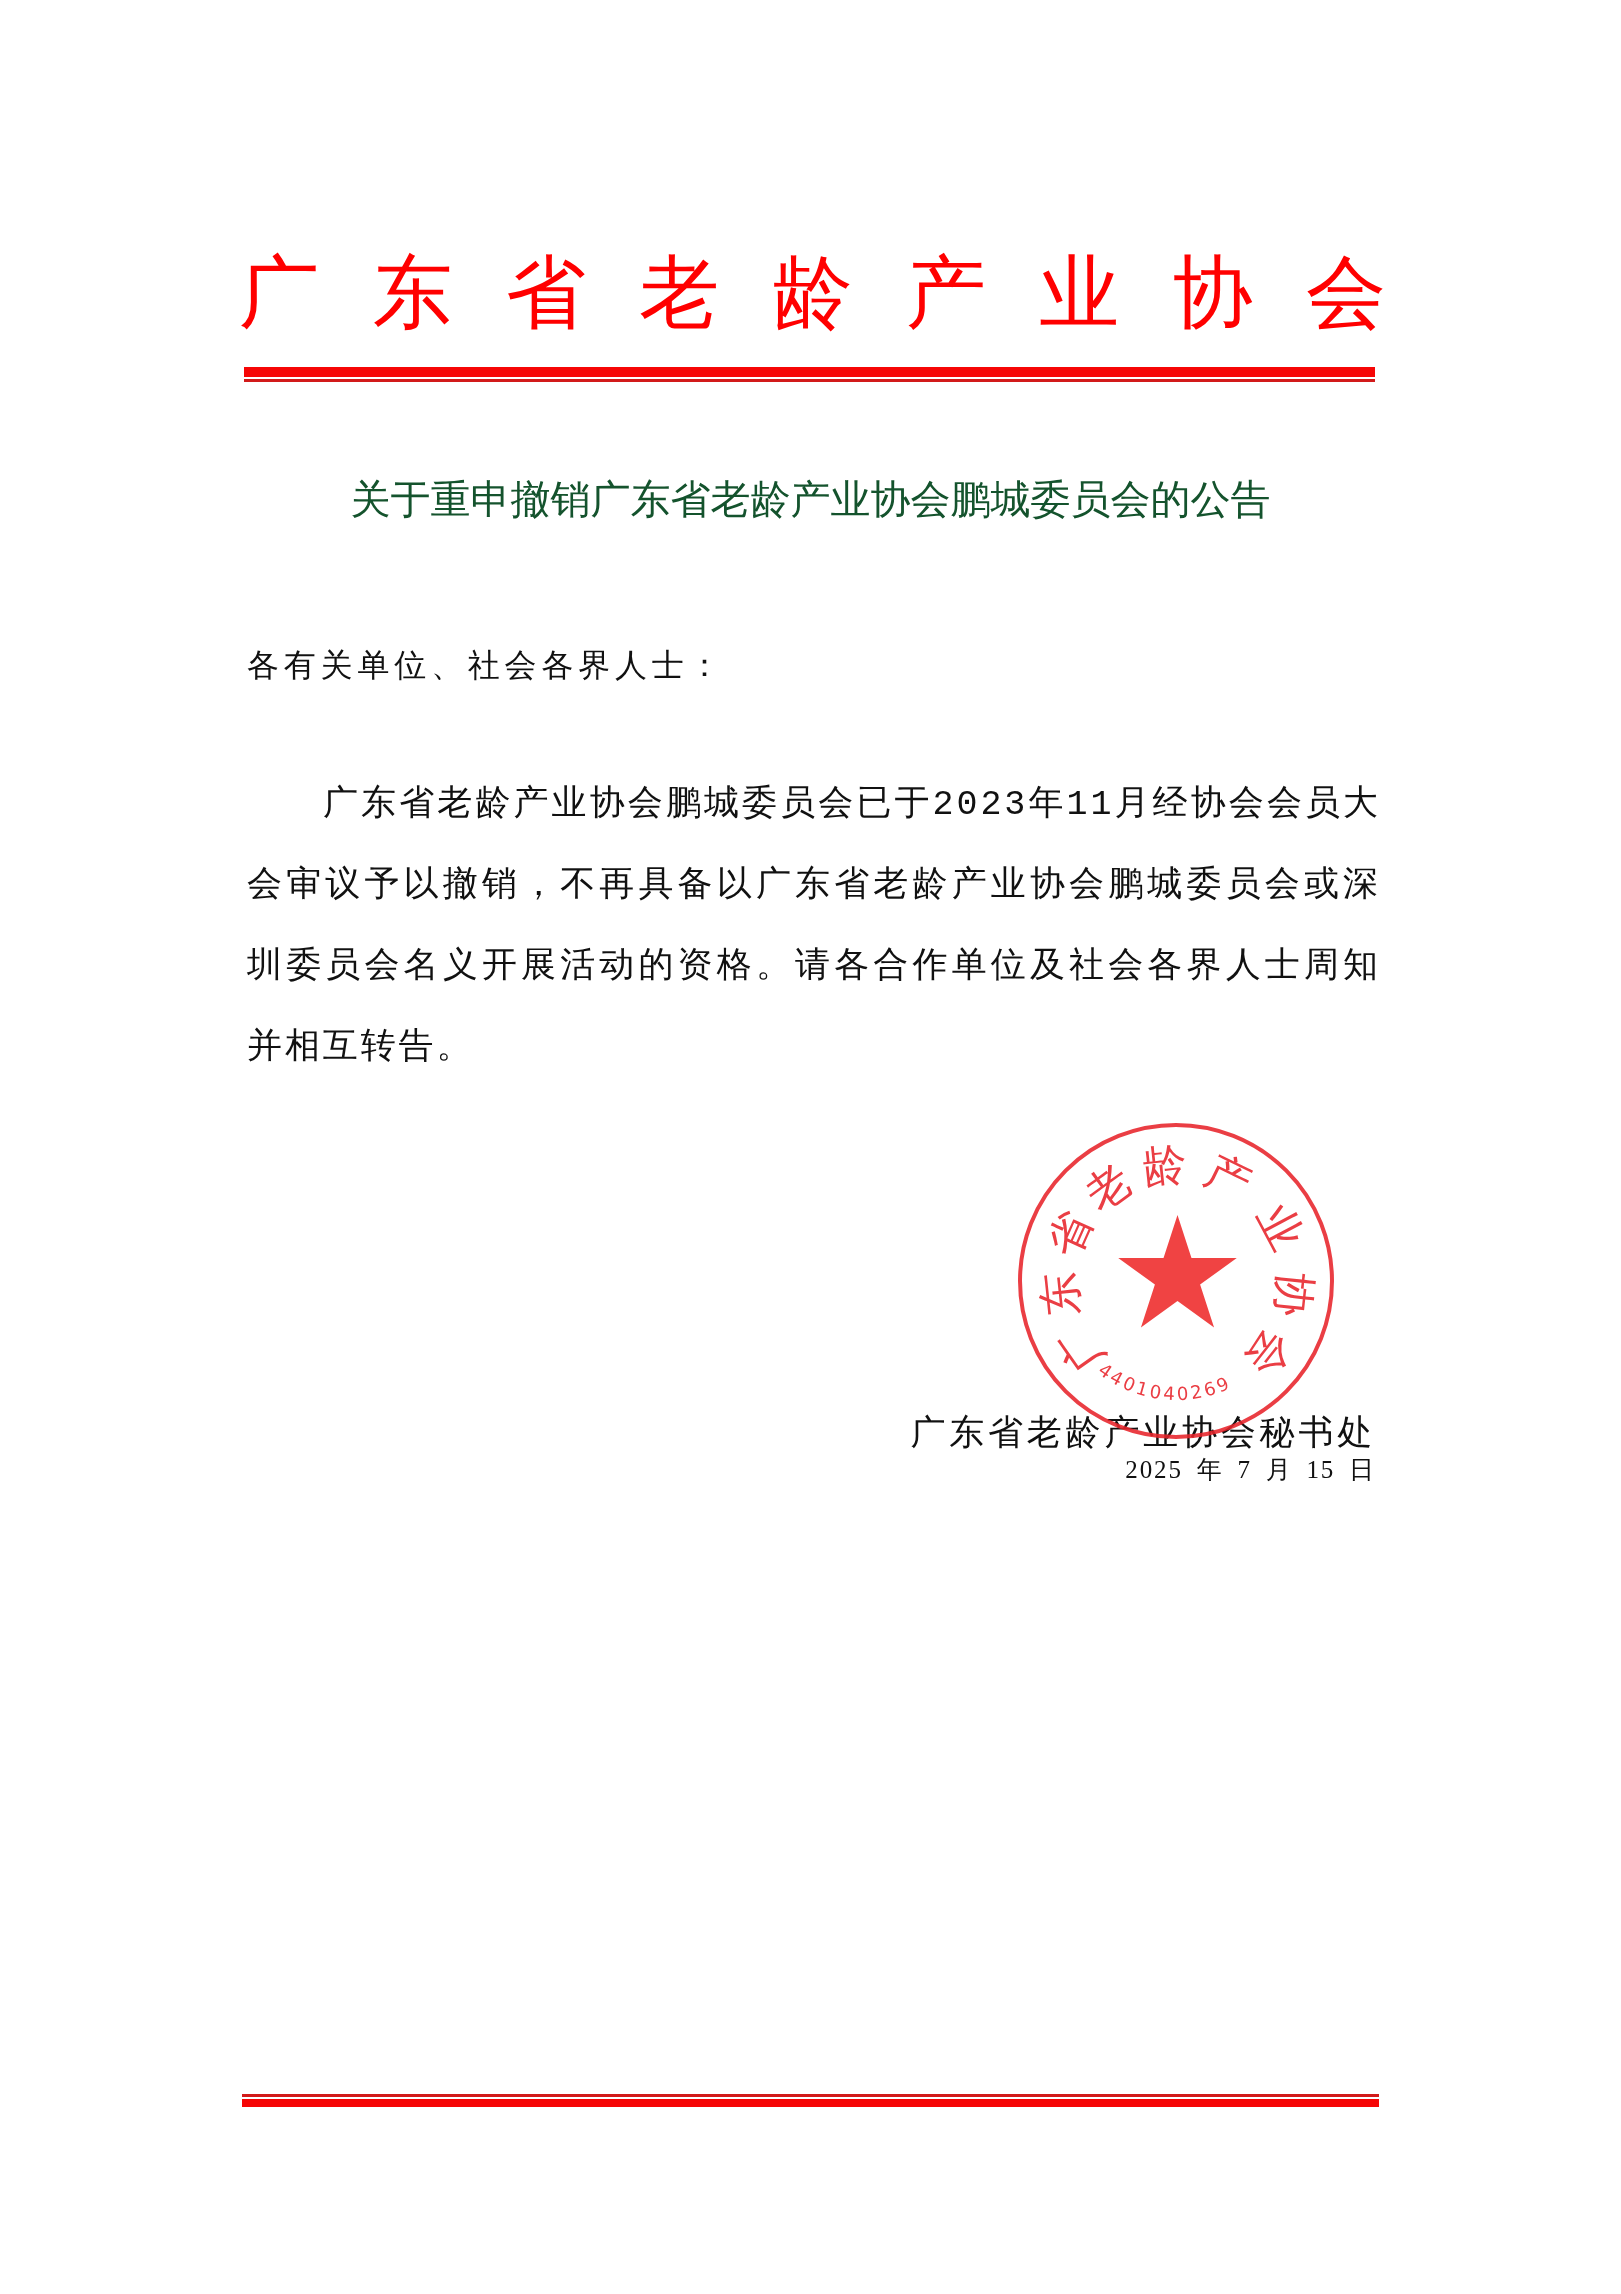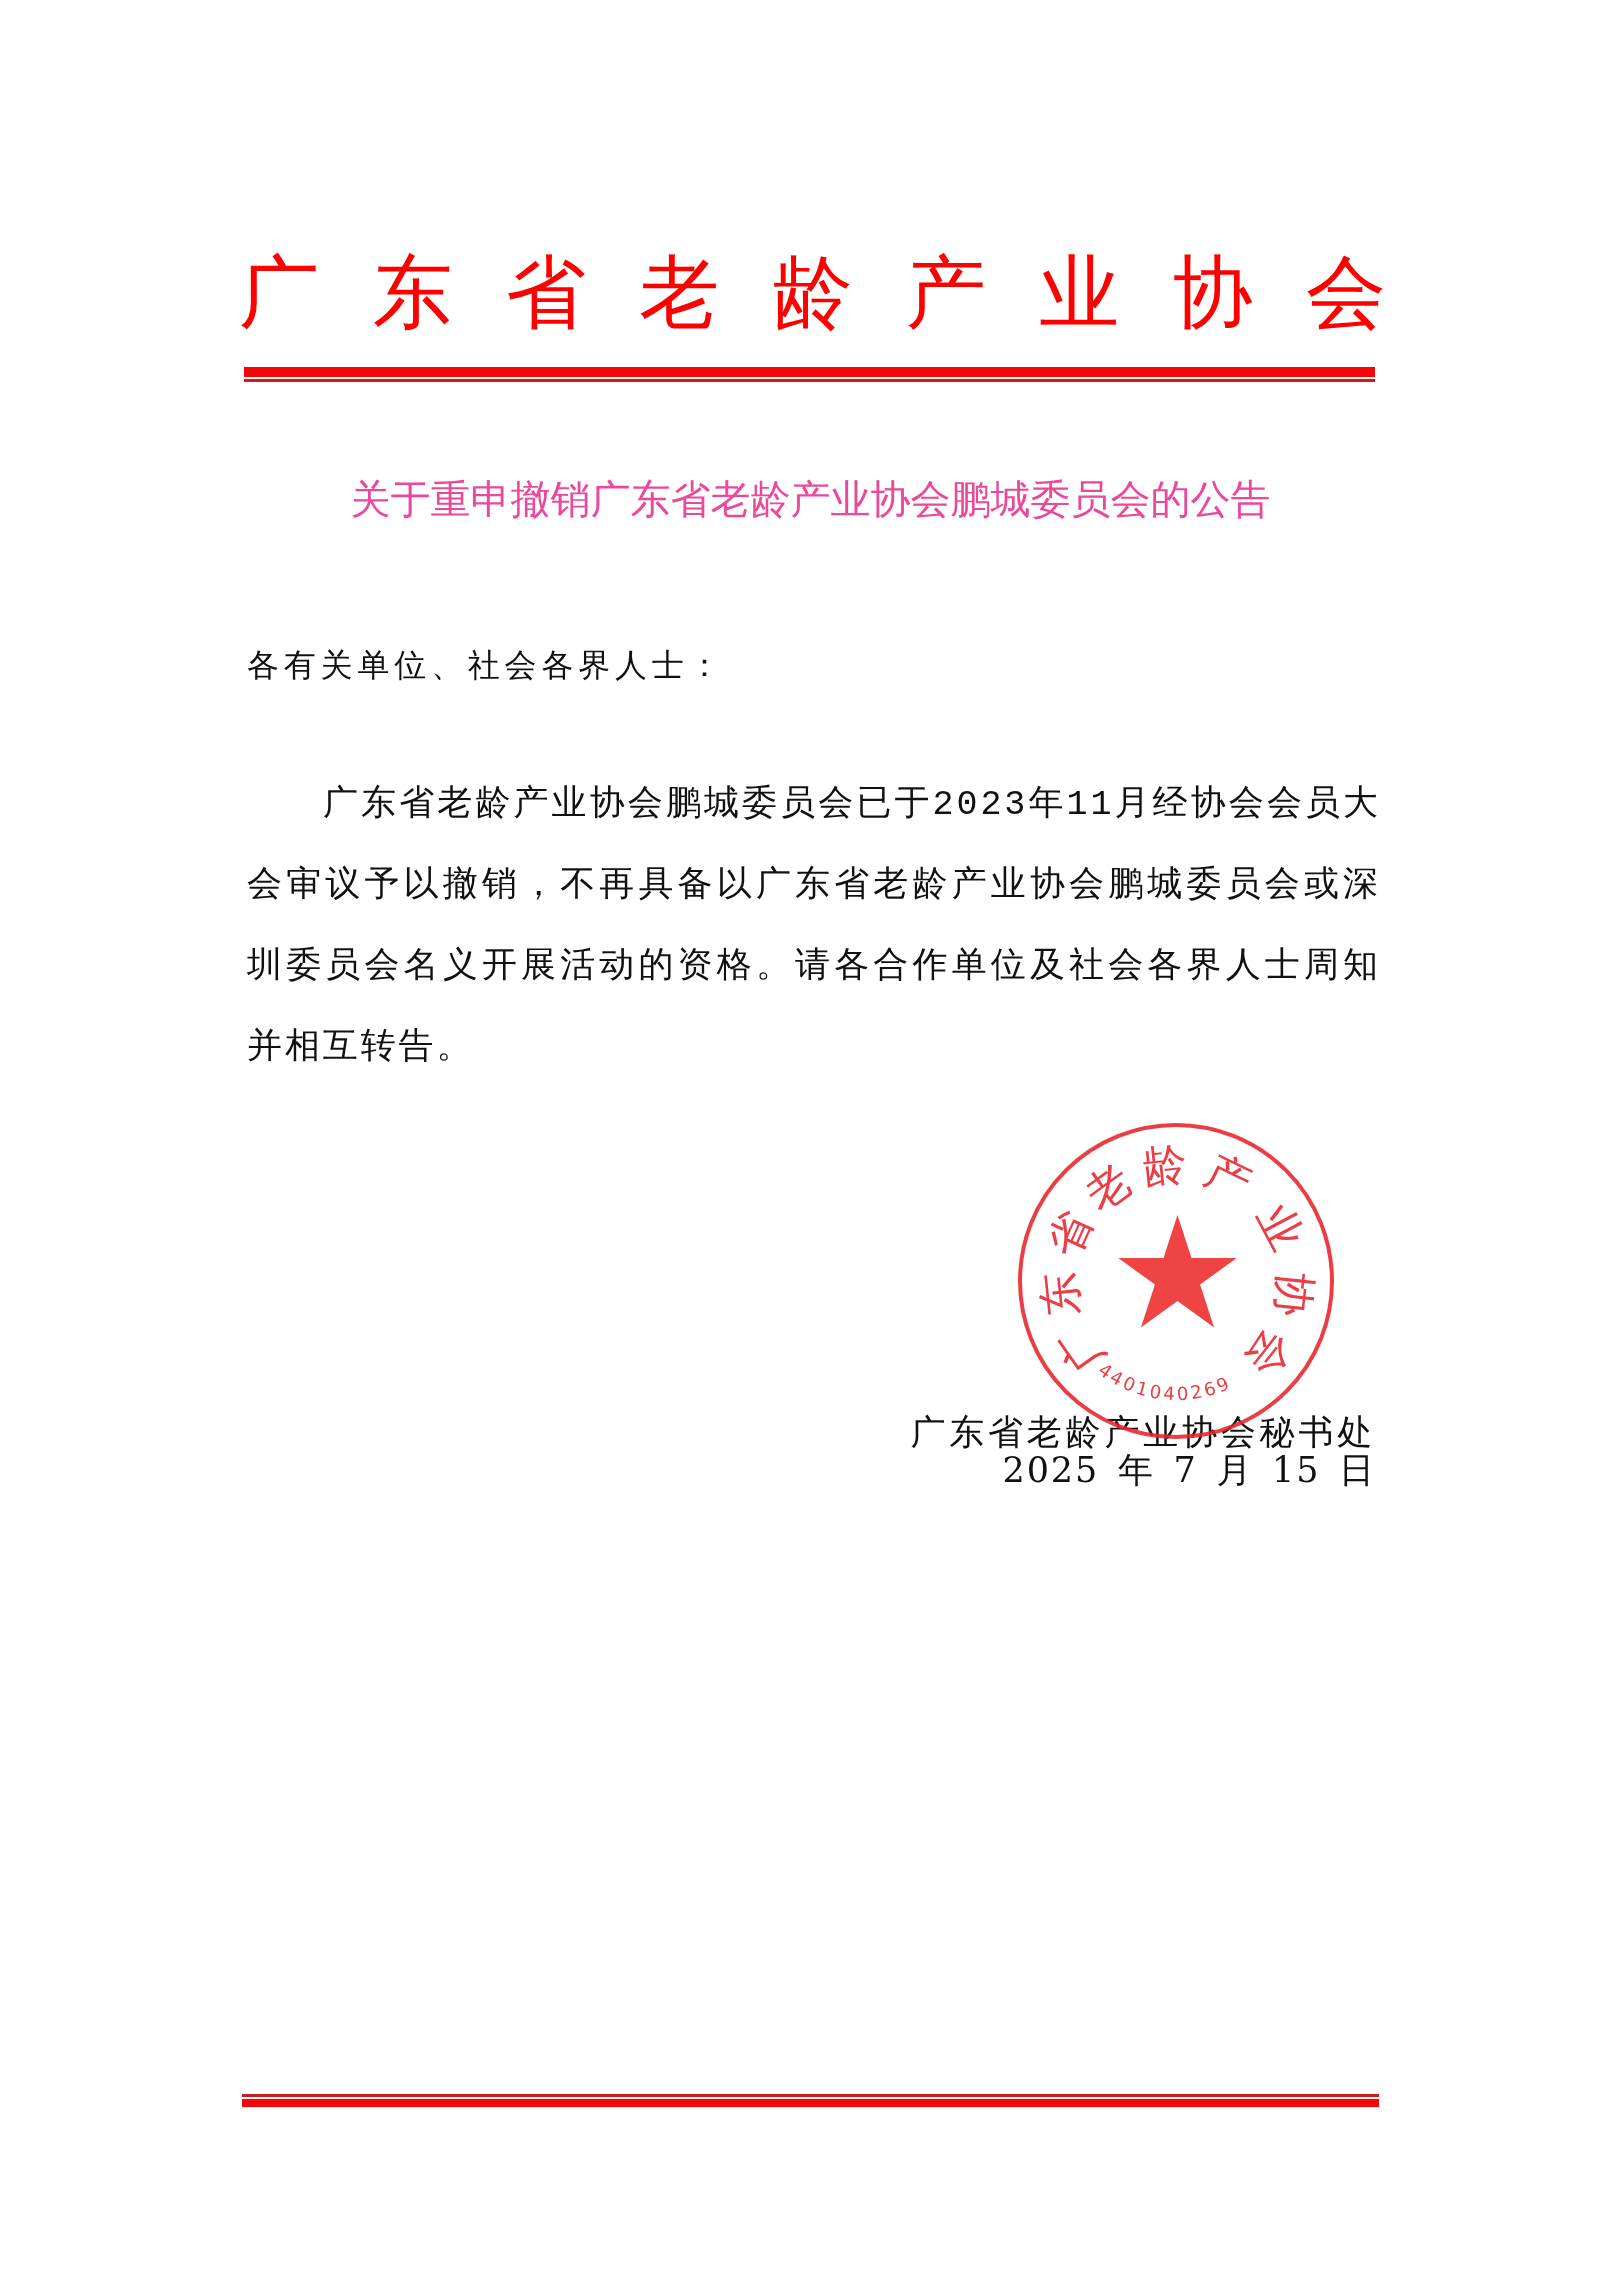--- a/index.html
+++ b/index.html
@@ -40,21 +40,21 @@
     
     .notice-title {
       position: absolute;
       left: 0;
       width: 1621px;
       top: 472px;
       text-align: center;
       font-family: "DejaVu Sans", "Liberation Sans", sans-serif;
       font-size: 40px;
       line-height: 54px;
-      color: #ec4899;
+      color: #14532d;
       letter-spacing: 0px;
     }
 
     
     .salutation {
       position: absolute;
       left: 247px;
       top: 642px;
       font-size: 32px;
       line-height: 46px;
@@ -82,26 +82,27 @@
       font-size: 35px;
       line-height: 46px;
       letter-spacing: 3.8px;
       text-align: right;
       z-index: 2;
     }
     .date {
       position: absolute;
       right: 245px;
       top: 1447px;
-      font-size: 35px;
+      font-size: 25px;
       line-height: 46px;
       letter-spacing: 1.9px;
       text-align: right;
       z-index: 2;
       word-spacing: 5.7px;
+      font-family: Liberation Serif, serif;
     }
 
     
     .seal {
       position: absolute;
       left: 1018px;
       top: 1123px;
       width: 317px;
       height: 317px;
       z-index: 3;

